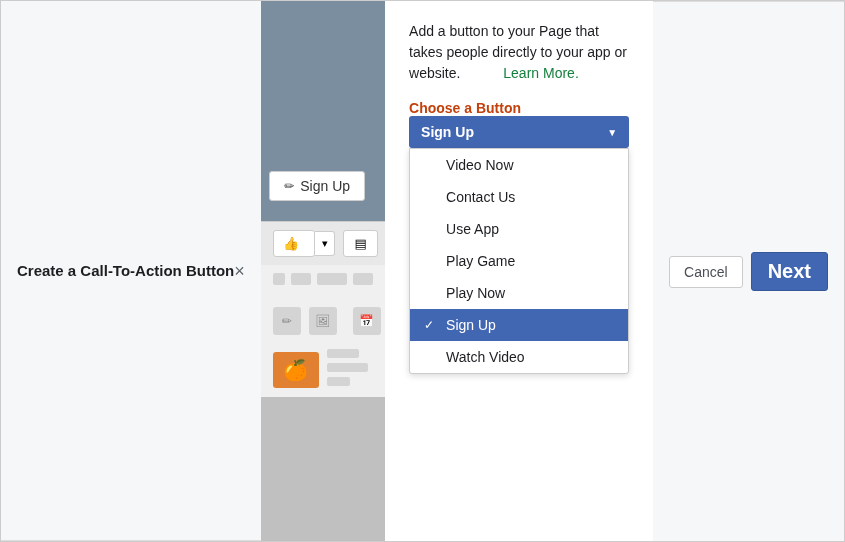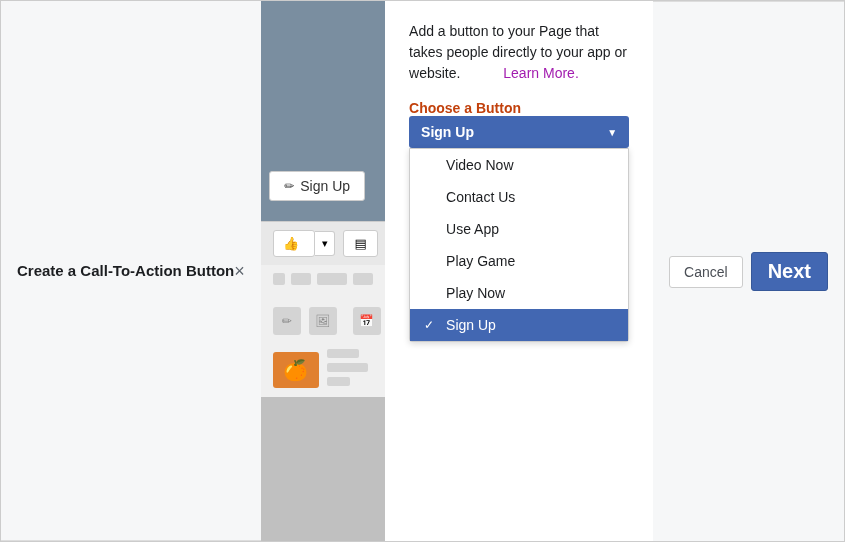--- a/index.html
+++ b/index.html
@@ -217,21 +217,21 @@
     }
 
     .description-text {
       font-size: 14px;
       color: #1c1e21;
       line-height: 1.5;
       margin-bottom: 16px;
     }
 
     .learn-more-link {
-      color: #a21caf;
+      color: #15803d;
       text-decoration: none;
       padding-left: 39px;
     }
 
     .choose-label {
       font-size: 14px;
       font-weight: bold;
       color: #c2410c;
     }
 
@@ -417,20 +417,24 @@
             <span>Play Game</span>
           </div>
           <div class="dropdown-item">
             <span class="checkmark"></span>
             <span>Play Now</span>
           </div>
           <div class="dropdown-item selected">
             <span class="checkmark">✓</span>
             <span>Sign Up</span>
           </div>
+          <div class="dropdown-item">
+            <span class="checkmark"></span>
+            <span>Watch Video</span>
+          </div>
         </div>
       </div>
     </div>
   </div>
 
   <div class="modal-footer">
     <button class="cancel-btn">Cancel</button>
     <button class="next-btn">Next</button>
   </div>
 </div>

